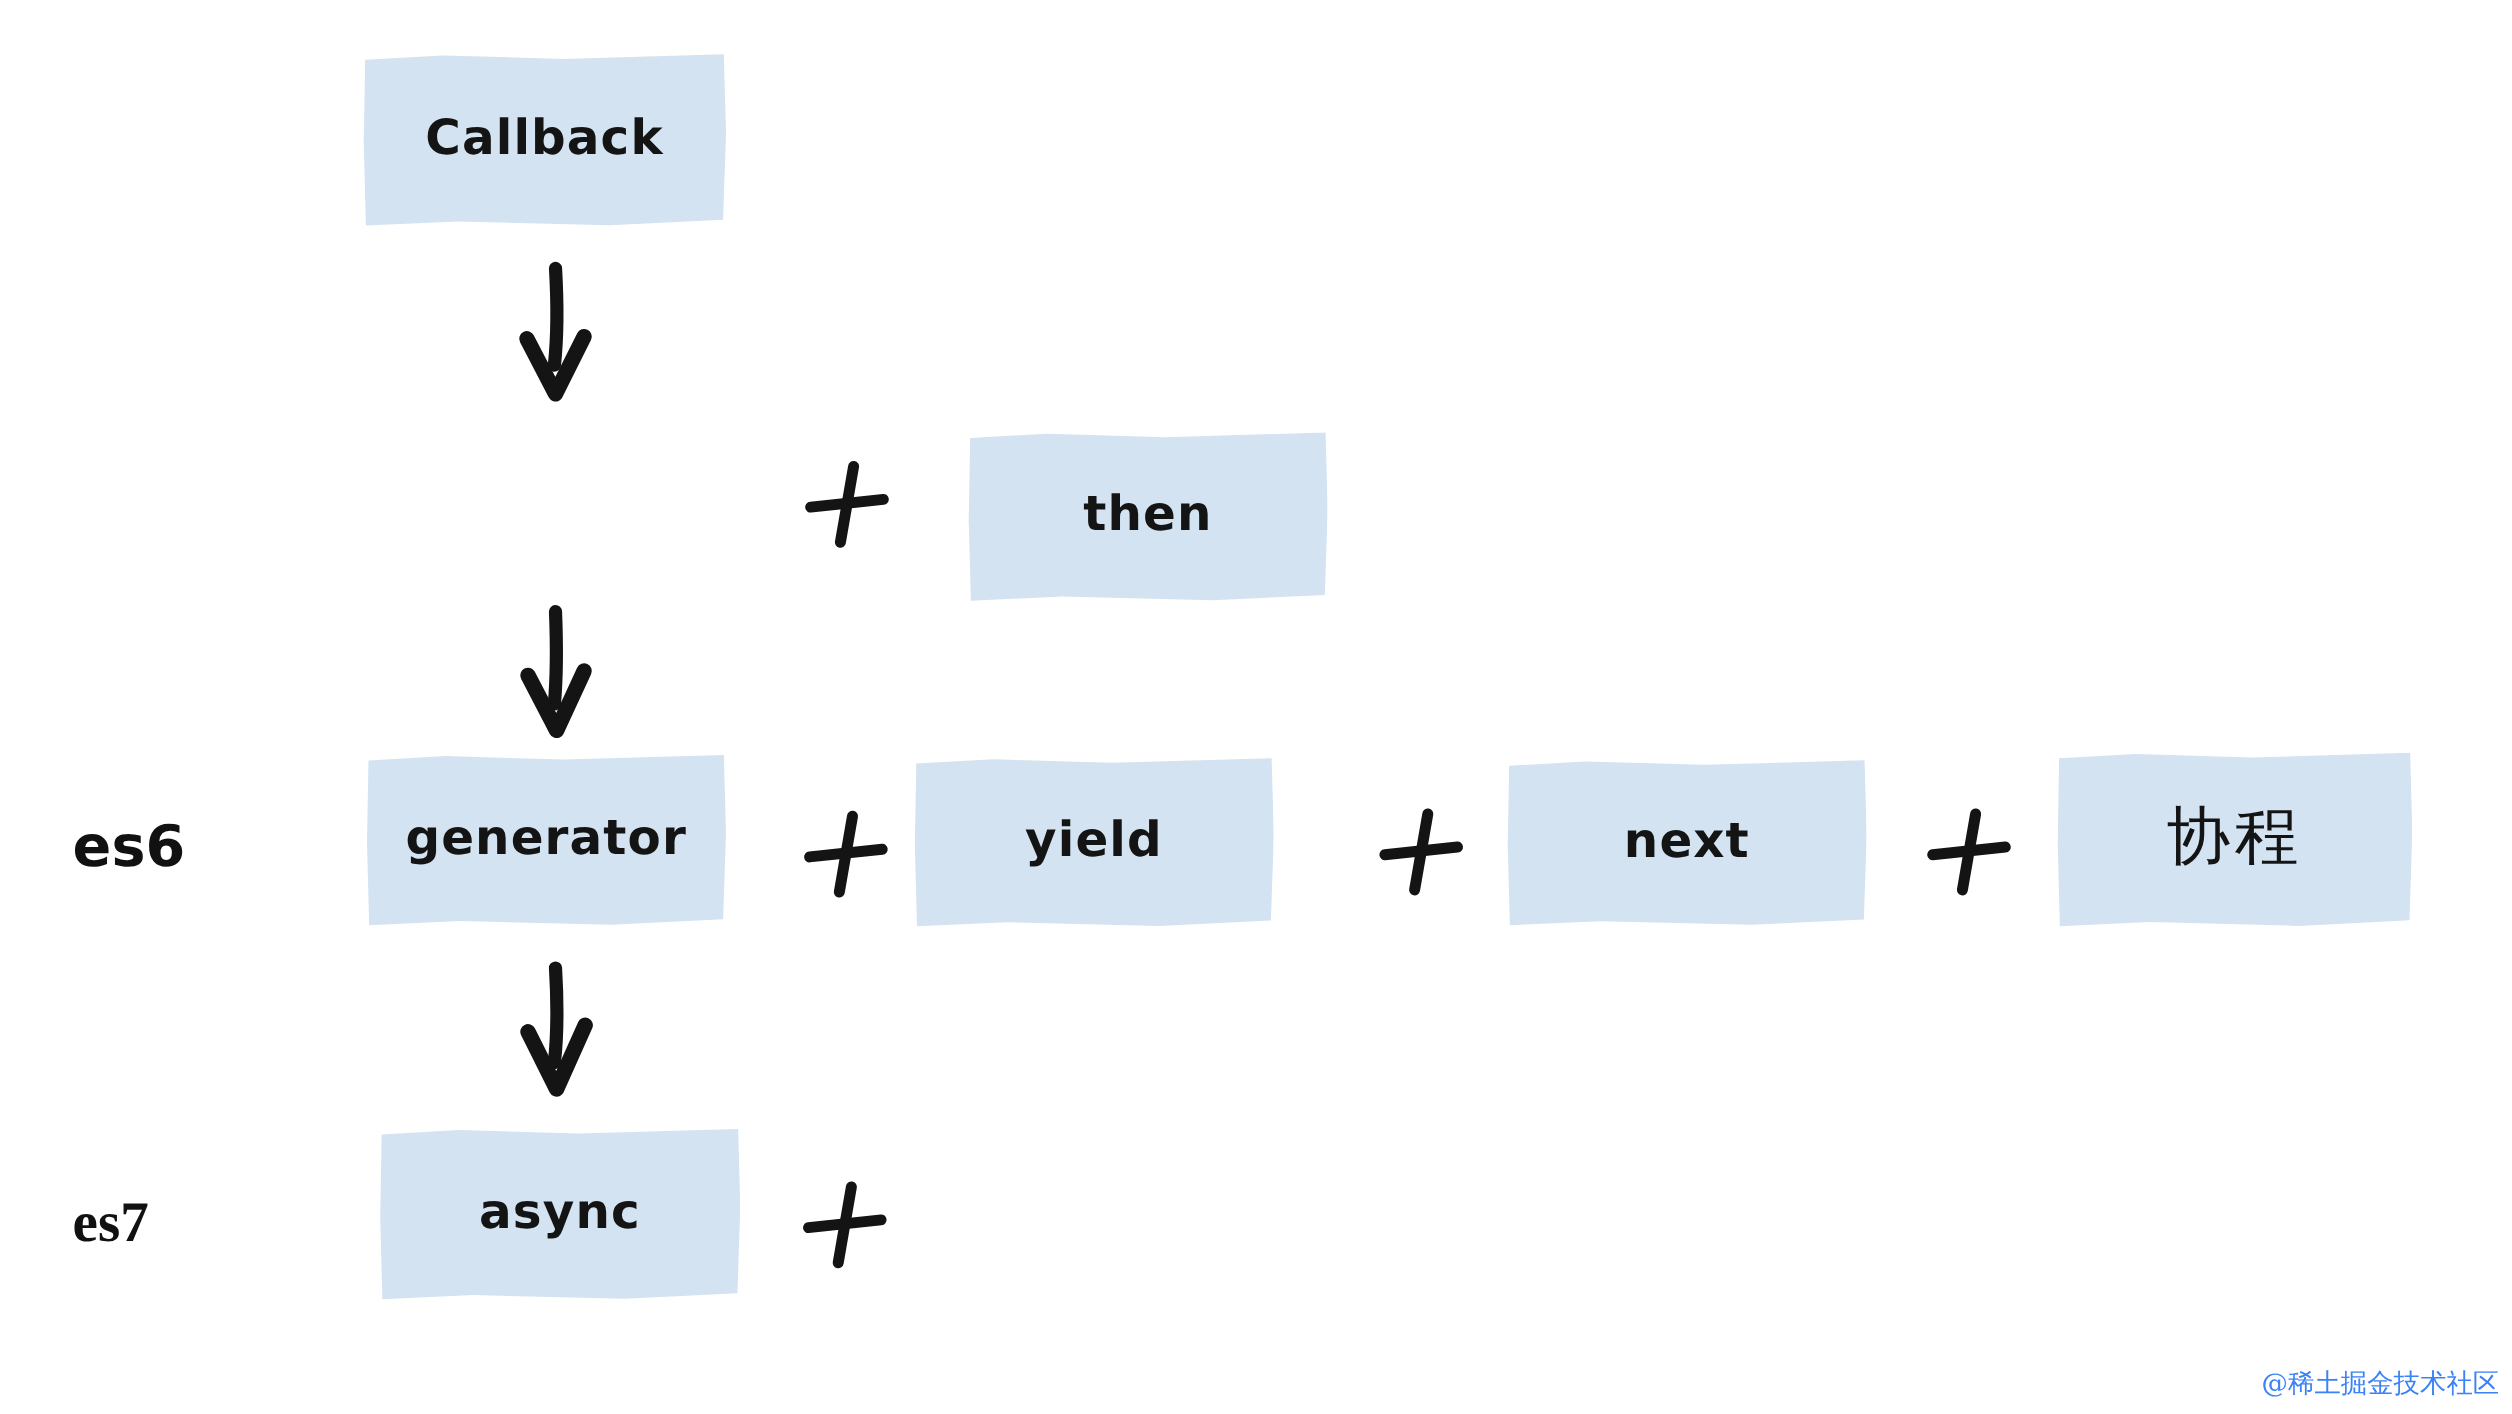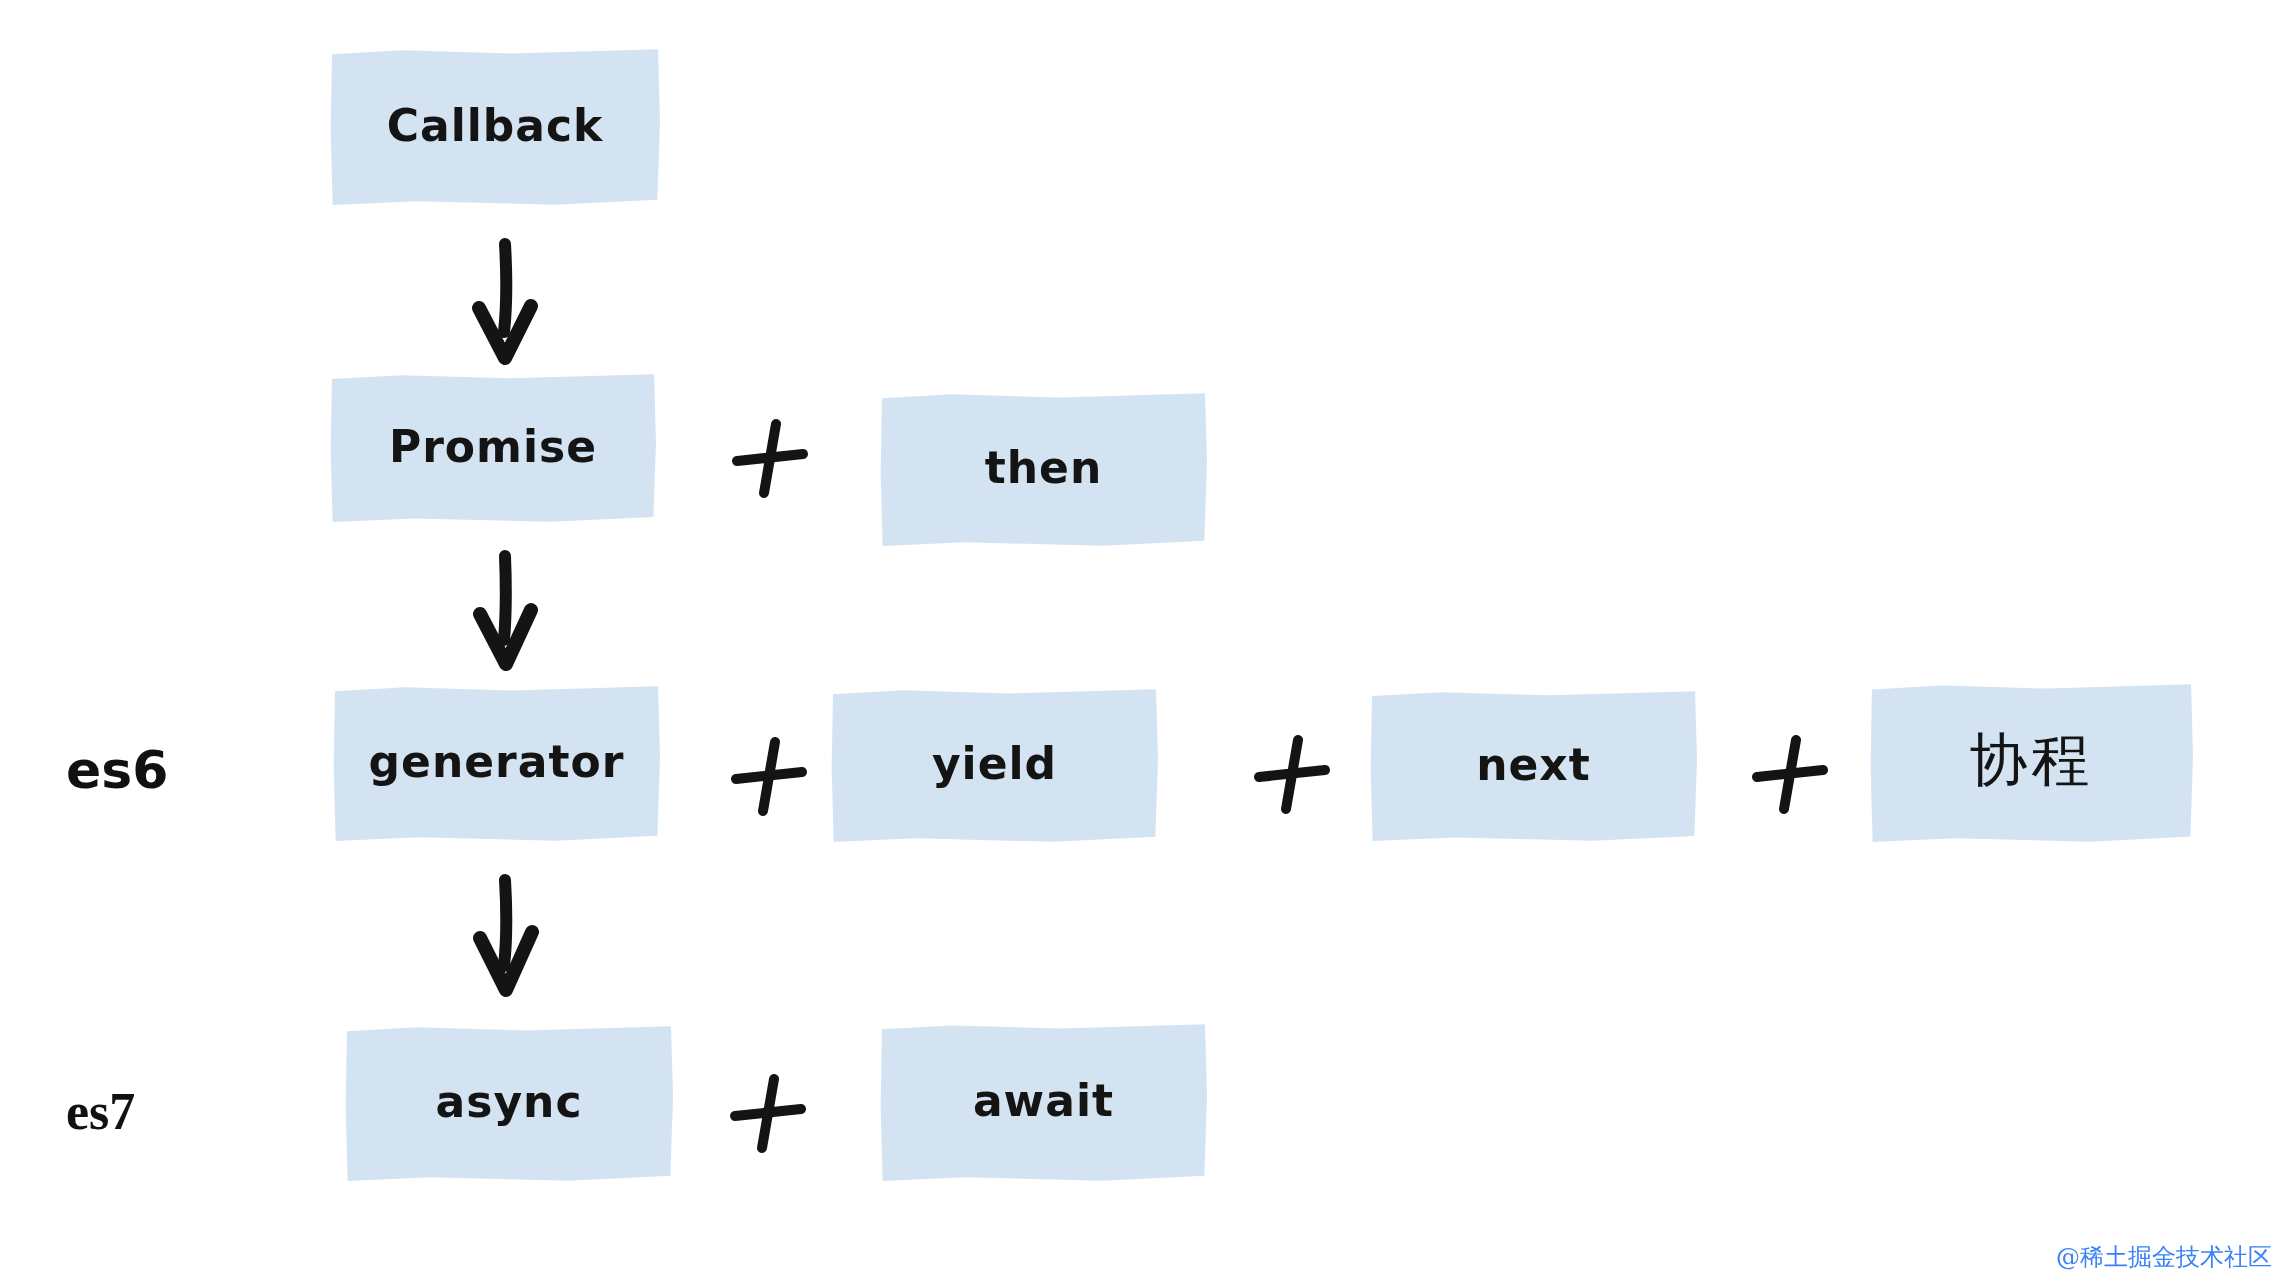--- a/index.html
+++ b/index.html
@@ -123,23 +123,20 @@
     <g>
       <path class="stroke" d="M735,1116 L801,1109" stroke-width="10"></path>
       <path class="stroke" d="M774,1079 L762,1148" stroke-width="10"></path>
     </g>
   </svg>
 
   <div class="node" style="left:330px; top:48px; width:330px; height:158px;">
     <span class="label">Callback</span>
   </div>
 
-  <div class="node" style="left:330px; top:373px; width:326px; height:150px;">
-    <span class="label">Promise</span>
-  </div>
 
   <div class="node" style="left:880px; top:392px; width:327px; height:155px;">
     <span class="label">then</span>
   </div>
 
   <div class="node" style="left:333px; top:685px; width:327px; height:157px;">
     <span class="label">generator</span>
   </div>
 
   <div class="node" style="left:831px; top:688px; width:327px; height:155px;">
@@ -151,23 +148,20 @@
   </div>
 
   <div class="node" style="left:1870px; top:683px; width:323px; height:160px;">
     <span class="label cjk">协程</span>
   </div>
 
   <div class="node" style="left:345px; top:1025px; width:328px; height:157px;">
     <span class="label">async</span>
   </div>
 
-  <div class="node" style="left:880px; top:1023px; width:327px; height:159px;">
-    <span class="label">await</span>
-  </div>
 
   <div class="row-label" style="left:66px; top:740px;">es6</div>
 
   <div class="row-label" style="left:66px; top:1082px;font-family:Liberation Serif, serif;">es7</div>
 
 
   <div class="watermark">@稀土掘金技术社区</div>
 
 </div>
 

